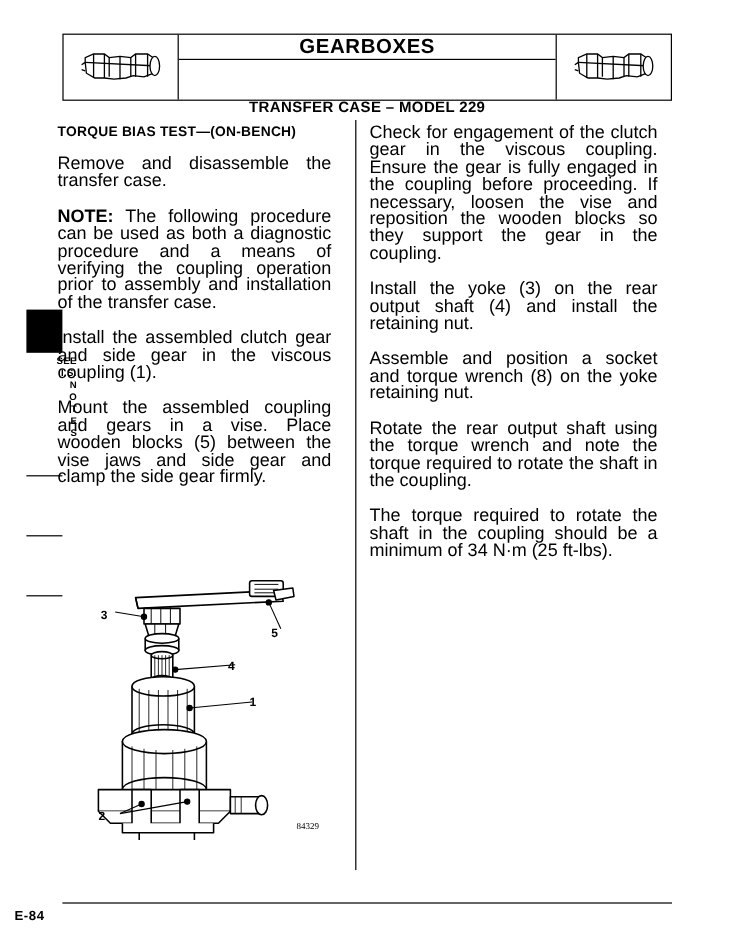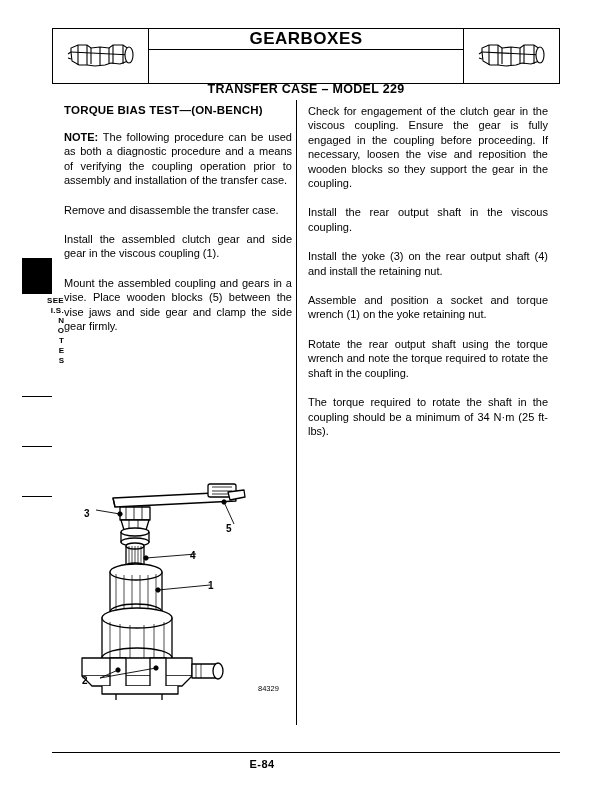--- a/index.html
+++ b/index.html
@@ -105,78 +105,79 @@
   .col-divider {
     position: absolute;
     left: 296px;
     top: 100px;
     width: 0;
     height: 625px;
     border-left: 1px solid #000;
   }
   .col-left {
     position: absolute;
-    left: 64px;
+    left: 48px;
     top: 104px;
     width: 228px;
   }
   .col-right {
     position: absolute;
     left: 308px;
     top: 104px;
     width: 240px;
   }
   .sec-title {
     font-size: 11.5px;
     font-weight: bold;
     letter-spacing: 0.2px;
     margin-bottom: 14px;
   }
   p.body {
-    font-size: 11px;
+    font-size: 15px;
     line-height: 14.4px;
     text-align: justify;
     margin: 0 0 15px 0;
   }
   p.body b { font-weight: bold; }
 
   
   .figure {
     position: absolute;
     left: 58px;
     top: 462px;
     width: 226px;
     height: 240px;
   }
   .fig-num {
     position: absolute;
-    left: 258px;
+    left: 247px;
     top: 684px;
     font-size: 7.5px;
+    font-family: Liberation Serif, serif;
   }
   .lead-lbl {
     position: absolute;
     font-size: 10px;
     font-weight: bold;
   }
 
   
   .footer-rule {
     position: absolute;
     left: 52px;
     top: 752px;
     width: 508px;
     border-top: 1.2px solid #000;
   }
   .footer-page {
     position: absolute;
-    left: 0;
+    left: 12px;
     top: 758px;
     width: 524px;
-    text-align: center;
+    text-align: left;
     font-size: 11px;
     font-weight: bold;
     letter-spacing: 0.5px;
   }
 </style>
 </head>
 <body>
 
 <div class="page">
 
@@ -225,36 +226,35 @@
   </div>
   <div class="side-rule" style="top:396px"></div>
   <div class="side-rule" style="top:446px"></div>
   <div class="side-rule" style="top:496px"></div>
 
   <div class="col-divider"></div>
 
   <div class="col-left">
     <div class="sec-title">TORQUE BIAS TEST—(ON-BENCH)</div>
 
+    <p class="body"><span>Remove and disassemble the transfer case.</span></p>
+
     <p class="body"><b>NOTE:</b><span> The following procedure can be used as both a diagnostic procedure and a means of verifying the coupling operation prior to assembly and installation of the transfer case.</span></p>
-
-    <p class="body"><span>Remove and disassemble the transfer case.</span></p>
 
 
     <p class="body"><span>Install the assembled clutch gear and side gear in the viscous coupling (1).</span></p>
 
 
     <p class="body"><span>Mount the assembled coupling and gears in a vise. Place wooden blocks (5) between the vise jaws and side gear and clamp the side gear firmly.</span></p>
   </div>
 
   <div class="col-right">
     <p class="body">Check for engagement of the clutch gear in the viscous coupling. Ensure the gear is fully engaged in the coupling before proceeding. If necessary, loosen the vise and reposition the wooden blocks so they support the gear in the coupling.</p>
-    <p class="body">Install the rear output shaft in the viscous coupling.</p>
     <p class="body">Install the yoke (3) on the rear output shaft (4) and install the retaining nut.</p>
-    <p class="body">Assemble and position a socket and torque wrench (1) on the yoke retaining nut.</p>
+    <p class="body">Assemble and position a socket and torque wrench (8) on the yoke retaining nut.</p>
     <p class="body">Rotate the rear output shaft using the torque wrench and note the torque required to rotate the shaft in the coupling.</p>
     <p class="body">The torque required to rotate the shaft in the coupling should be a minimum of 34 N·m (25 ft-lbs).</p>
   </div>
 
   <div class="figure">
     <svg width="226" height="240" viewBox="0 0 226 240">
       <g fill="none" stroke="#000" stroke-width="1.3" stroke-linejoin="round">
 
         <path d="M55 36 L176 30 L178 39 L57 45 Z" fill="#fff"></path>
         <path d="M55 36 L57 45"></path>

